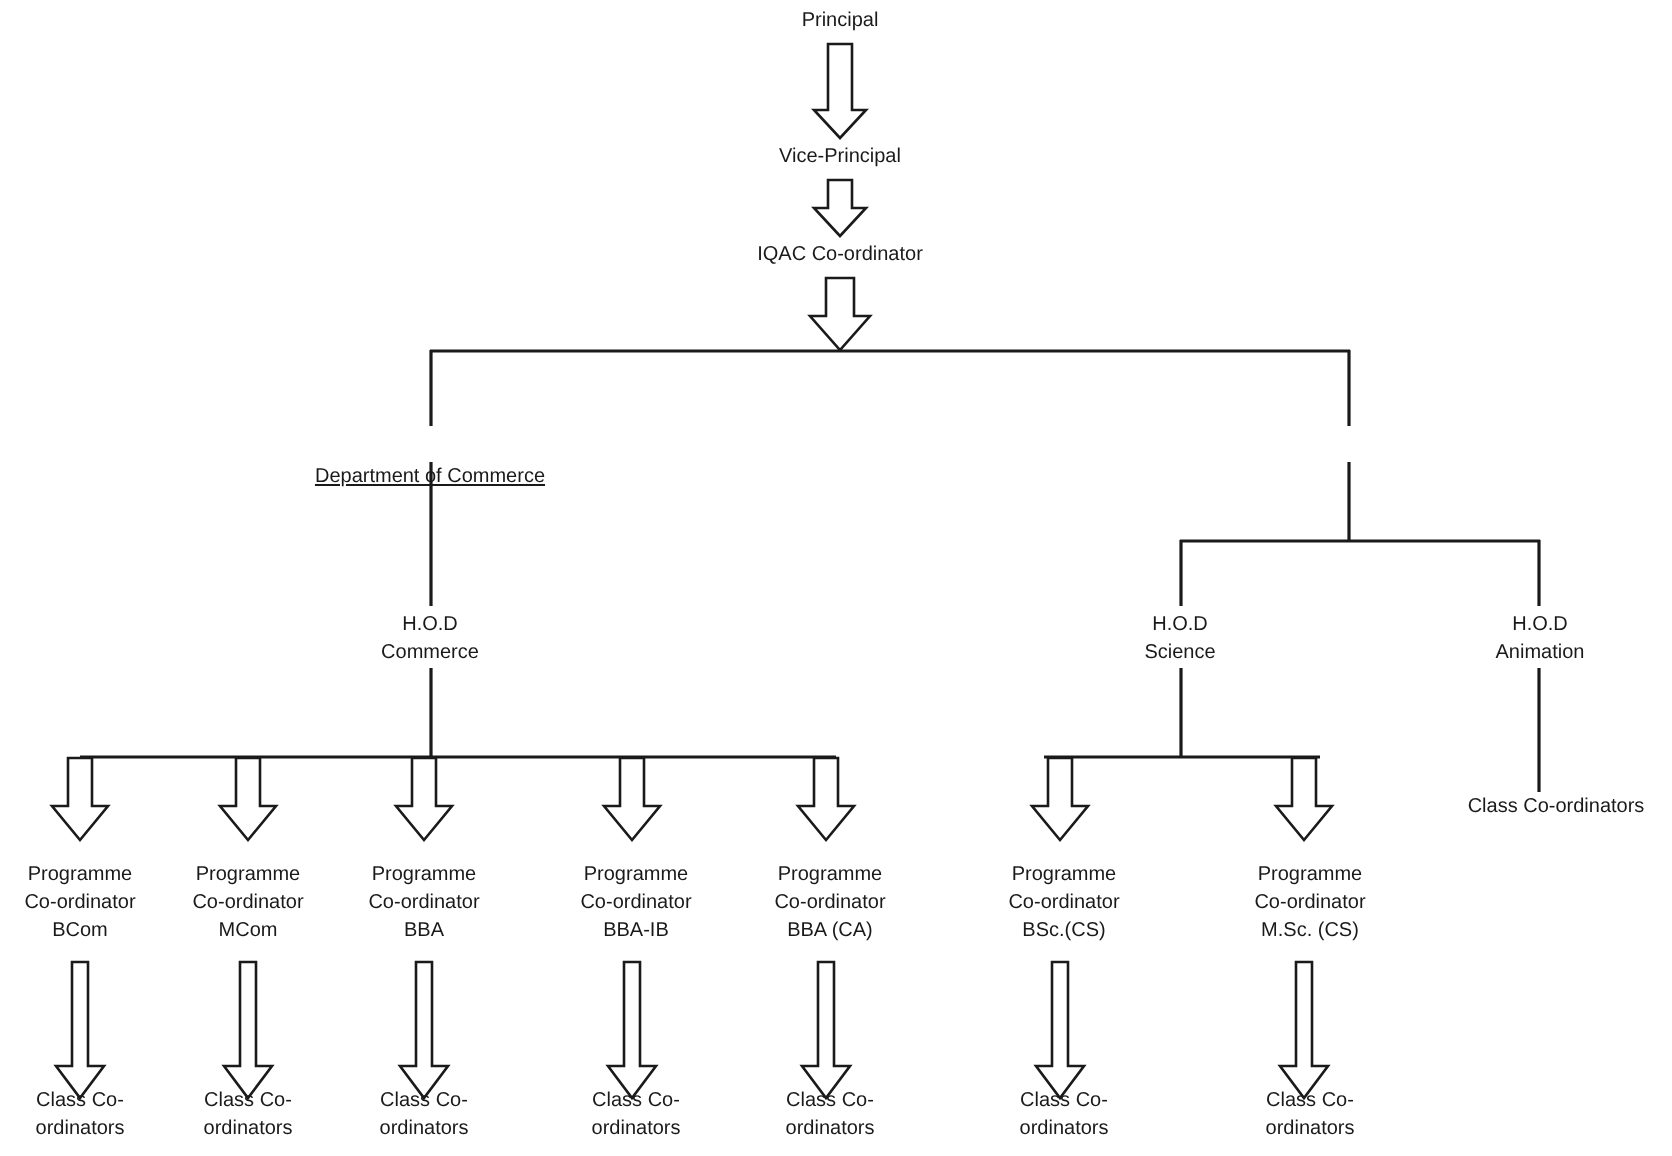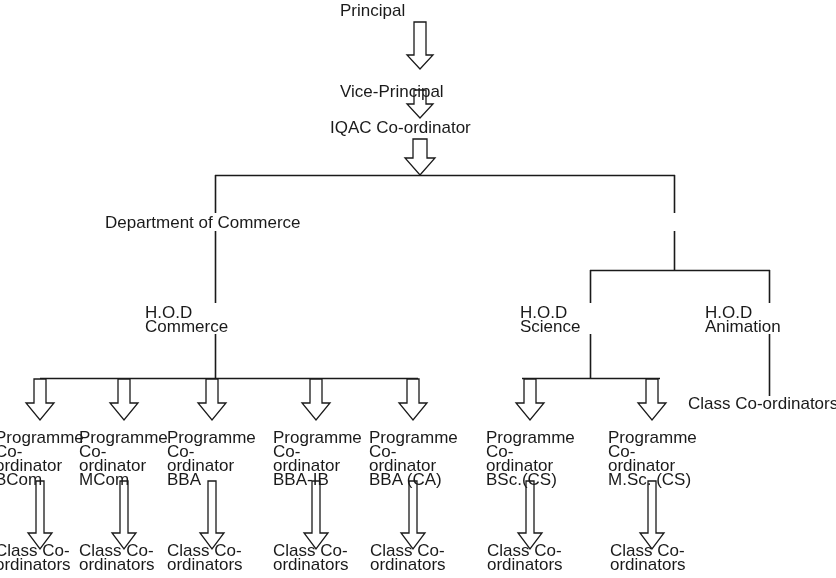--- a/index.html
+++ b/index.html
@@ -7,22 +7,22 @@
     width:836px;height:578px;
     background:#ffffff;
     font-family:"Liberation Sans", sans-serif;
     color:#1a1a1a;
     overflow:hidden;
   }
   #chart{position:relative;width:836px;height:578px;}
   svg.lines{position:absolute;left:0;top:0;width:836px;height:578px;}
   .node{
     position:absolute;
-    text-align:left;
-    font-size:17px;
+    text-align:center;
+    font-size:10px;
     line-height:14px;
     color:#1a1a1a;
     white-space:pre-line;
     transform:translateX(-50%);
   }
 </style>
 </head>
 <body>
 
 <div id="chart">
@@ -67,24 +67,24 @@
       <polygon points="120,481 128,481 128,533 136,533 124,549 112,533 120,533"></polygon>
       <polygon points="208,481 216,481 216,533 224,533 212,549 200,533 208,533"></polygon>
       <polygon points="312,481 320,481 320,533 328,533 316,549 304,533 312,533"></polygon>
       <polygon points="409,481 417,481 417,533 425,533 413,549 401,533 409,533"></polygon>
       <polygon points="526,481 534,481 534,533 542,533 530,549 518,533 526,533"></polygon>
       <polygon points="648,481 656,481 656,533 664,533 652,549 640,533 648,533"></polygon>
     </g>
   </svg>
 
   <div class="node" style="left:420px;top:4px;width:160px;">Principal</div>
-  <div class="node" style="left:420px;top:85px;width:160px;">Vice-Principal</div>
+  <div class="node" style="left:420px;top:72px;width:160px;">Vice-Principal</div>
   <div class="node" style="left:420px;top:121px;width:180px;">IQAC Co-ordinator</div>
 
-  <div class="node" style="left:215px;top:216px;width:220px;">Department of Commerce</div>
+  <div class="node" style="left:215px;top:232px;width:220px;text-decoration:underline;">Department of Commerce</div>
 
   <div class="node" style="left:215px;top:306px;width:140px;">H.O.D
 Commerce</div>
   <div class="node" style="left:590px;top:306px;width:140px;">H.O.D
 Science</div>
   <div class="node" style="left:770px;top:306px;width:130px;">H.O.D
 Animation</div>
 
   <div class="node" style="left:40px;top:431px;width:90px;">Programme
 Co-ordinator

